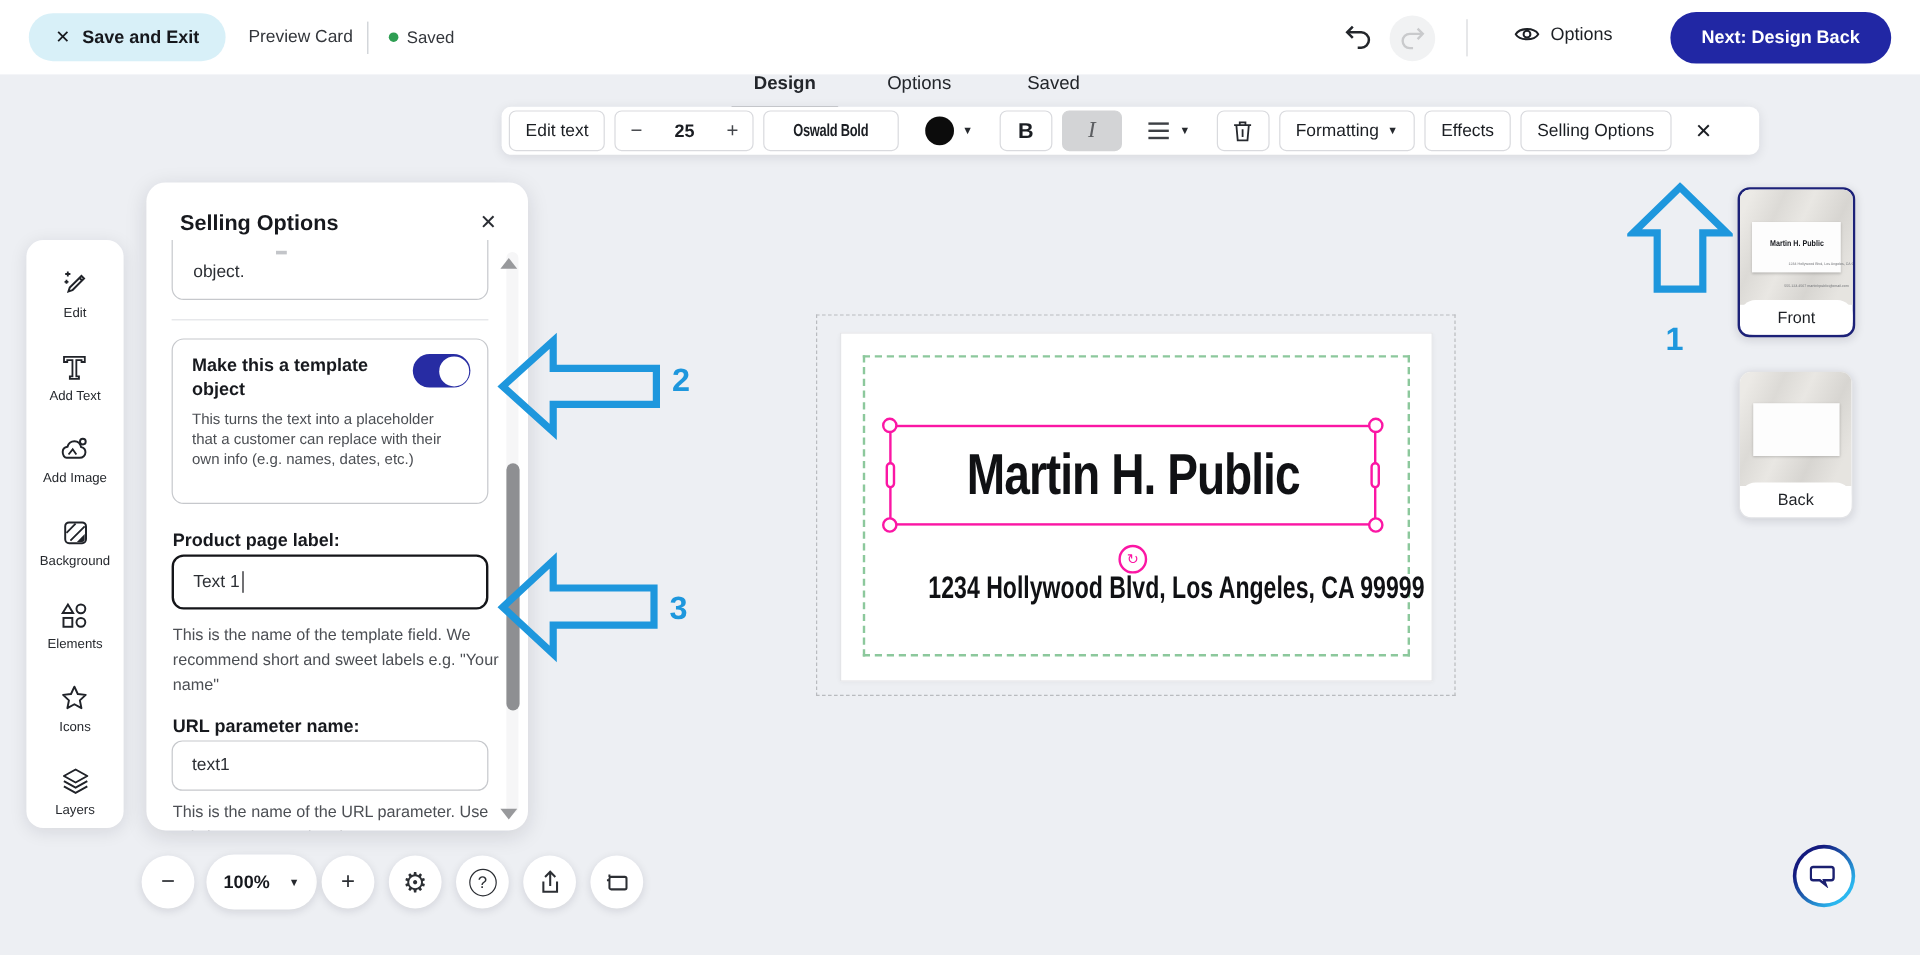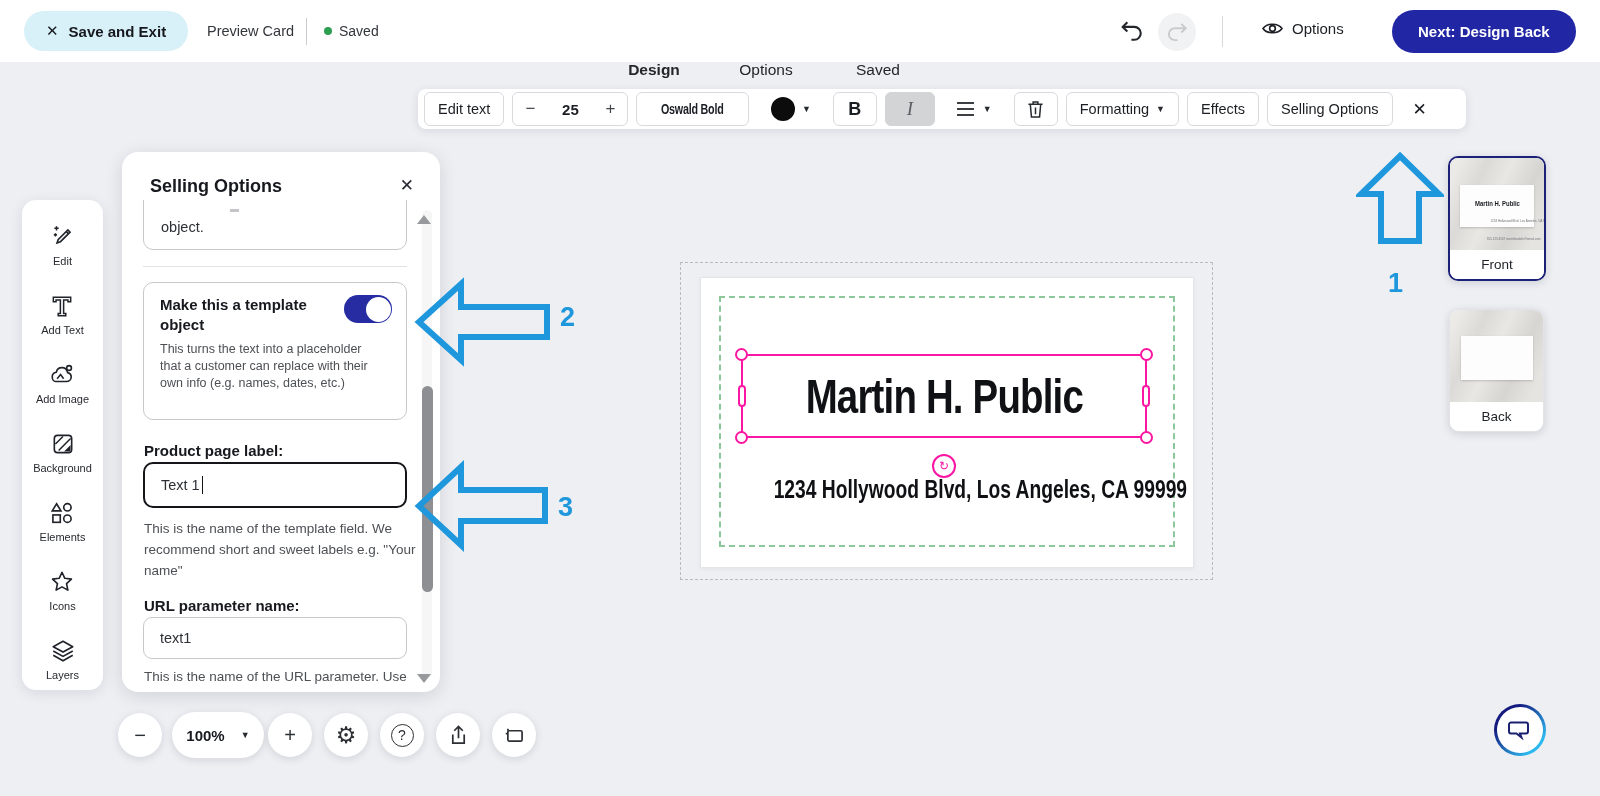--- a/index.html
+++ b/index.html
@@ -109,21 +109,21 @@
   .thumb.front { left:1448px; top:156px; width:98px; height:125px; border:2px solid #1c2178; }
   .thumb.back { left:1449px; top:309px; width:95px; height:123px; border:1px solid #e2e3e6; }
   .marble { position:relative; width:100%; height:96px;
     background:linear-gradient(115deg,#eceae6 8%,#dcdad6 28%,#e9e7e3 46%,#d7d5d1 68%,#e6e4e0 88%); }
   .thumb.back .marble { height:95px; }
   .minicard { position:absolute; left:50%; top:50%; transform:translate(-50%,-50%); background:#fdfdfd; box-shadow:0 1px 2px rgba(0,0,0,.18); }
   .minicard.mc-front { width:74px; height:42px; text-align:center; padding-top:7px; }
   .minicard.mc-back { width:72px; height:44px; }
   .mc-name { font-size:7px; font-weight:bold; color:#17191e; transform:scaleX(.85); display:inline-block; white-space:nowrap; }
   .mc-line { font-size:6px; color:#6f7control175; color:#6f7175; transform:scale(.5); transform-origin:center top; white-space:nowrap; display:inline-block; }
-  .thumb-label { position:absolute; left:0; bottom:0; width:100%; height:29px; background:#fff; display:flex; align-items:center; justify-content:center; font-size:13.5px; color:#1d2025; }
+  .thumb-label { position:absolute; left:0; bottom:0; width:100%; height:29px; background:#fff; display:flex; align-items:center; justify-content:center; font-size:13.5px; color:#1d2025;border-radius:13px; }
 
   
   .arrow { position:absolute; pointer-events:none; }
   .a-num { position:absolute; font-size:27px; font-weight:bold; color:#1e97dd; pointer-events:none; }
 
   
   .circ { position:absolute; top:713px; width:44px; height:44px; border-radius:50%; background:#fff; box-shadow:0 2px 8px rgba(20,20,40,.12);
     display:flex; align-items:center; justify-content:center; font-size:20px; color:#2c2f34; cursor:pointer; }
   .zoom-pill { position:absolute; left:172px; top:712px; width:92px; height:46px; border-radius:23px; background:#fff; box-shadow:0 2px 8px rgba(20,20,40,.12);
     display:flex; align-items:center; justify-content:center; gap:9px; font-size:15px; font-weight:bold; color:#17191e; cursor:pointer; }

